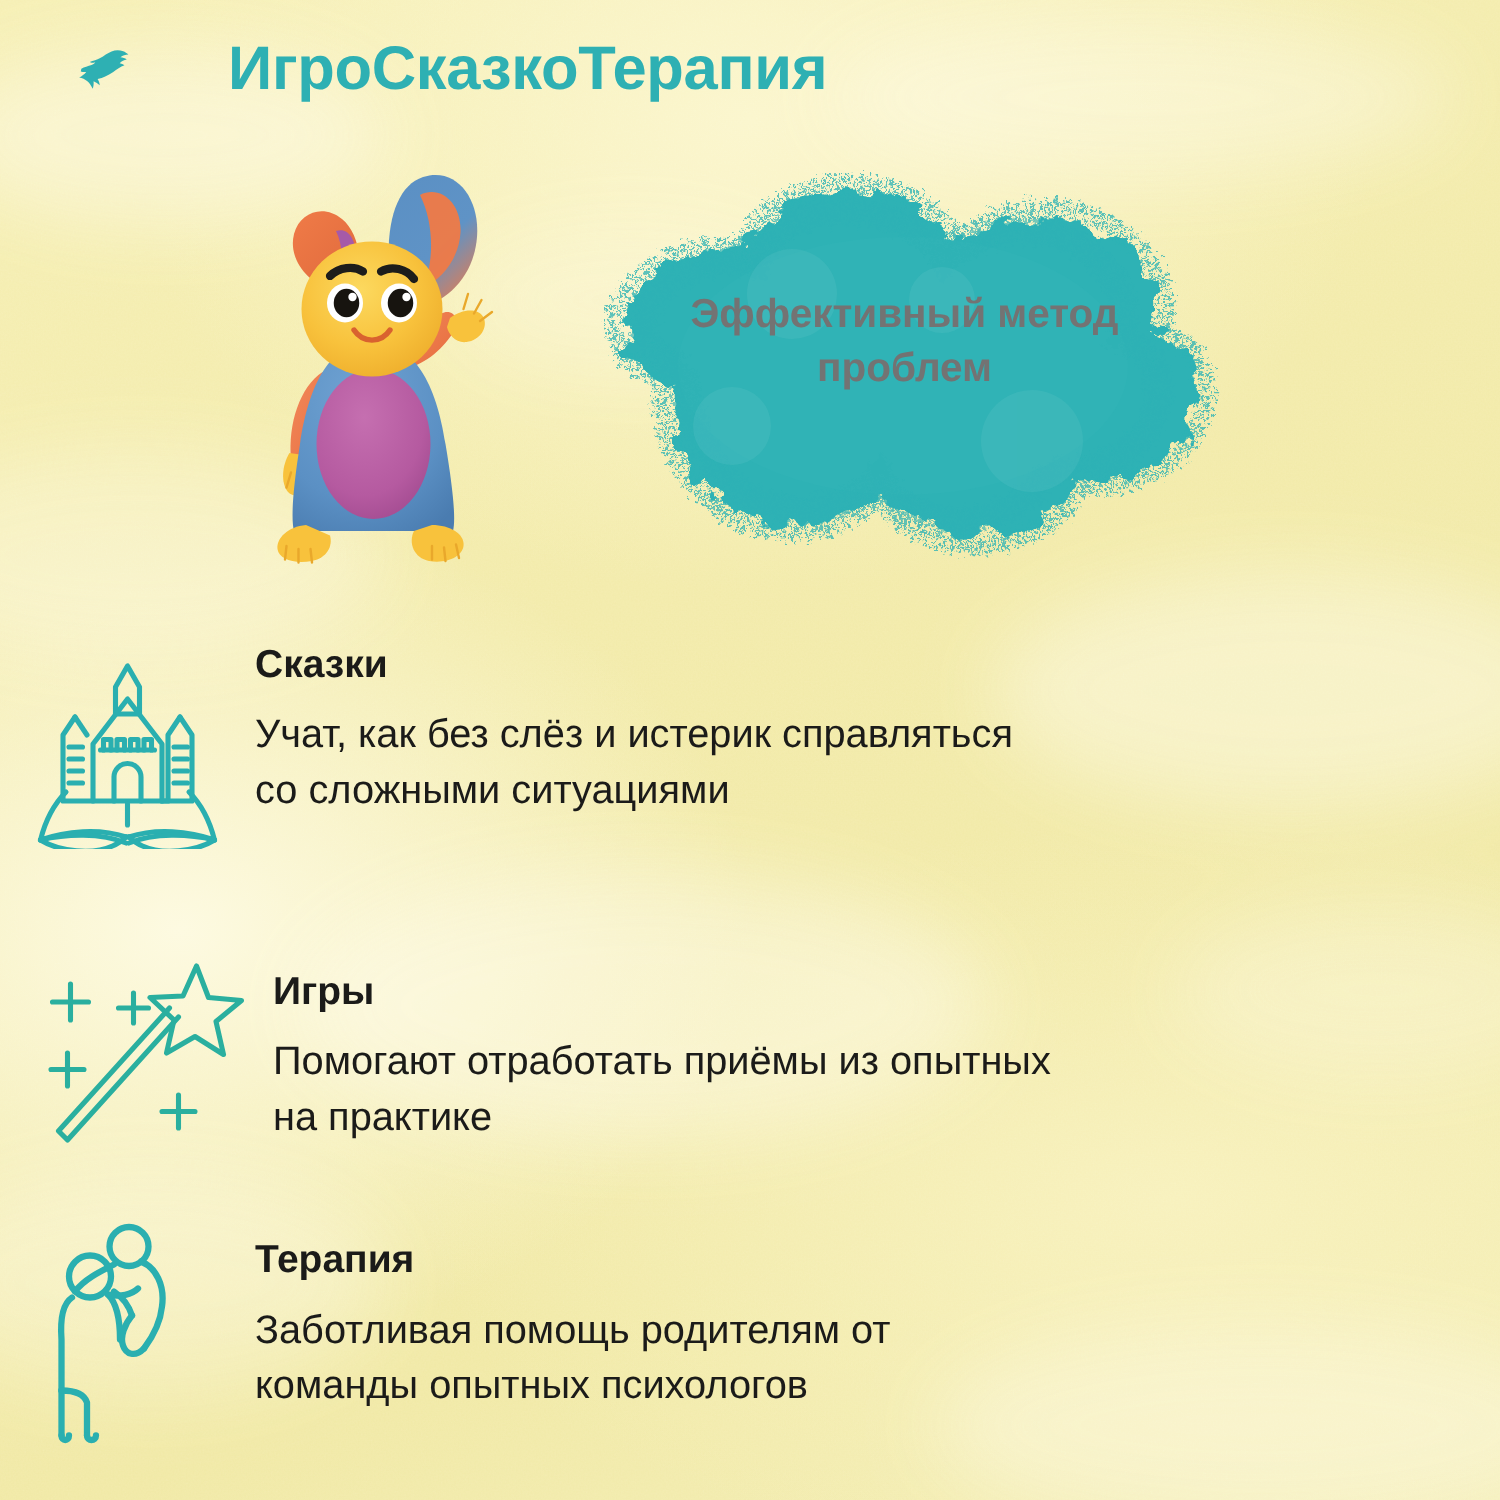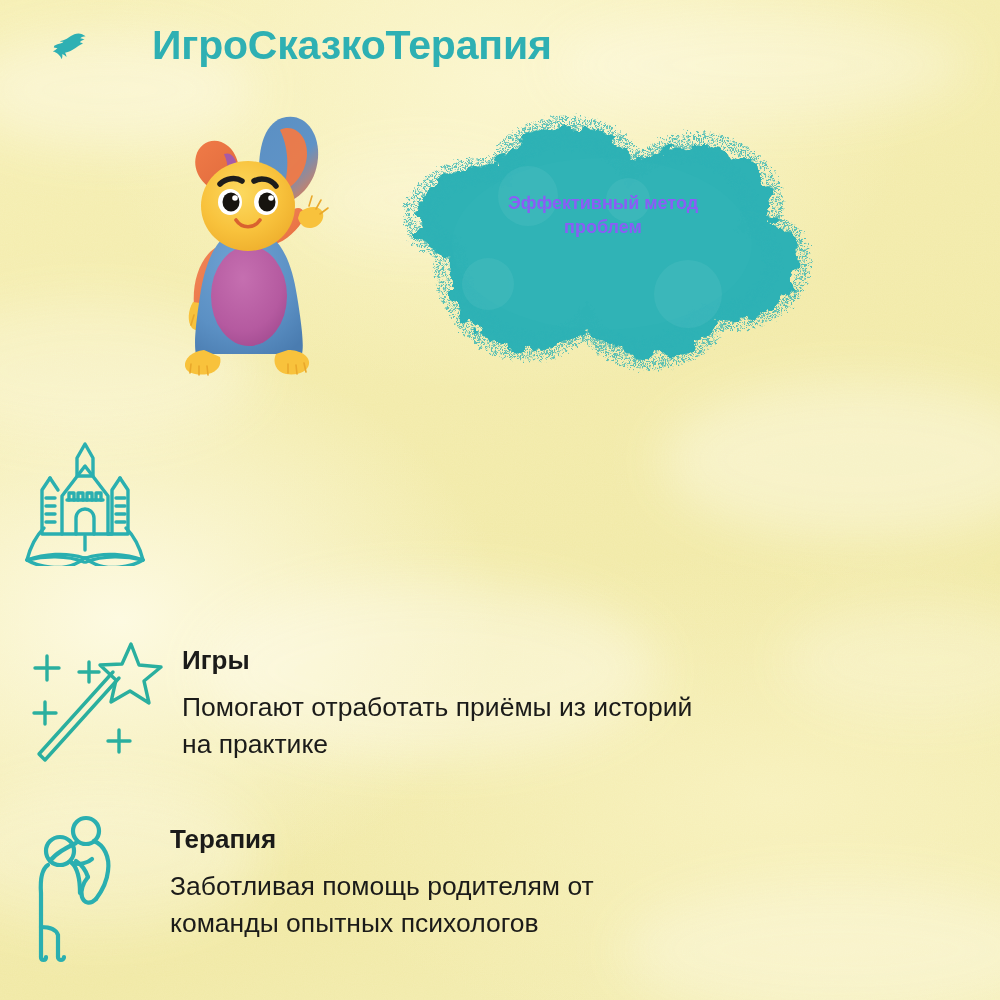--- a/index.html
+++ b/index.html
@@ -102,22 +102,22 @@
     height: 278px;
     z-index: 3;
   }
   .blob-wrap svg { width: 100%; height: 100%; display: block; }
   .blob-text {
     position: absolute;
     left: 398px;
     top: 192px;
     width: 410px;
     text-align: center;
-    color: #8b5cf6;
-    font-size: 18px;
+    color: #737373;
+    font-size: 27px;
     font-weight: 700;
     line-height: 1.33;
     z-index: 6;
     text-rendering: optimizeLegibility;
   }
 
   
   .features {
     position: absolute;
     left: 0;
@@ -375,41 +375,45 @@
 
             <path d="M104 92 C112 100 118 112 121 124 C104 118 82 116 64 122"></path>
             <path d="M121 124 C104 120 81 119 64 126"></path>
 
             <path d="M62 122 L64 122"></path>
             <path d="M5 124 C18 132 40 134 53 128 C58 126 60 124 62 122"></path>
             <path d="M121 124 C108 132 86 134 73 128 C68 126 66 124 64 122"></path>
           </g>
         </svg>
       </div>
+      <div class="feature-body">
+        <h3 class="feature-title">Сказки</h3>
+        <p class="feature-desc">Учат, как без слёз и истерик справляться со сложными ситуациями</p>
+      </div>
     </div>
 
     <div class="feature f-igry">
       <div class="feature-icon">
         <svg width="140" height="140" viewBox="0 0 140 140" aria-hidden="true">
           <g fill="none" stroke="#2aaf9f" stroke-width="3.4" stroke-linecap="round" stroke-linejoin="round">
 
             <path d="M104 10 L112 31 L134 33 L117 47 L122 69 L103 57 L84 68 L89 46 L73 31 L95 30 Z"></path>
 
             <path d="M92 44 L18 126 L12 120 L86 38"></path>
 
             <path d="M20 22 L20 46 M8 34 L32 34"></path>
             <path d="M62 28 L62 48 M52 38 L72 38"></path>
             <path d="M18 68 L18 90 M7 79 L29 79"></path>
             <path d="M92 96 L92 118 M81 107 L103 107"></path>
           </g>
         </svg>
       </div>
       <div class="feature-body">
         <h3 class="feature-title">Игры</h3>
-        <p class="feature-desc">Помогают отработать приёмы из историй на практике</p>
+        <p class="feature-desc">Помогают отработать приёмы из опытных на практике</p>
       </div>
     </div>
 
     <div class="feature f-terapia">
       <div class="feature-icon">
         <svg width="110" height="150" viewBox="0 0 110 150" aria-hidden="true">
           <g fill="none" stroke="#2aafb0" stroke-width="4.2" stroke-linecap="round" stroke-linejoin="round">
 
             <circle cx="56" cy="16" r="13"></circle>
 

